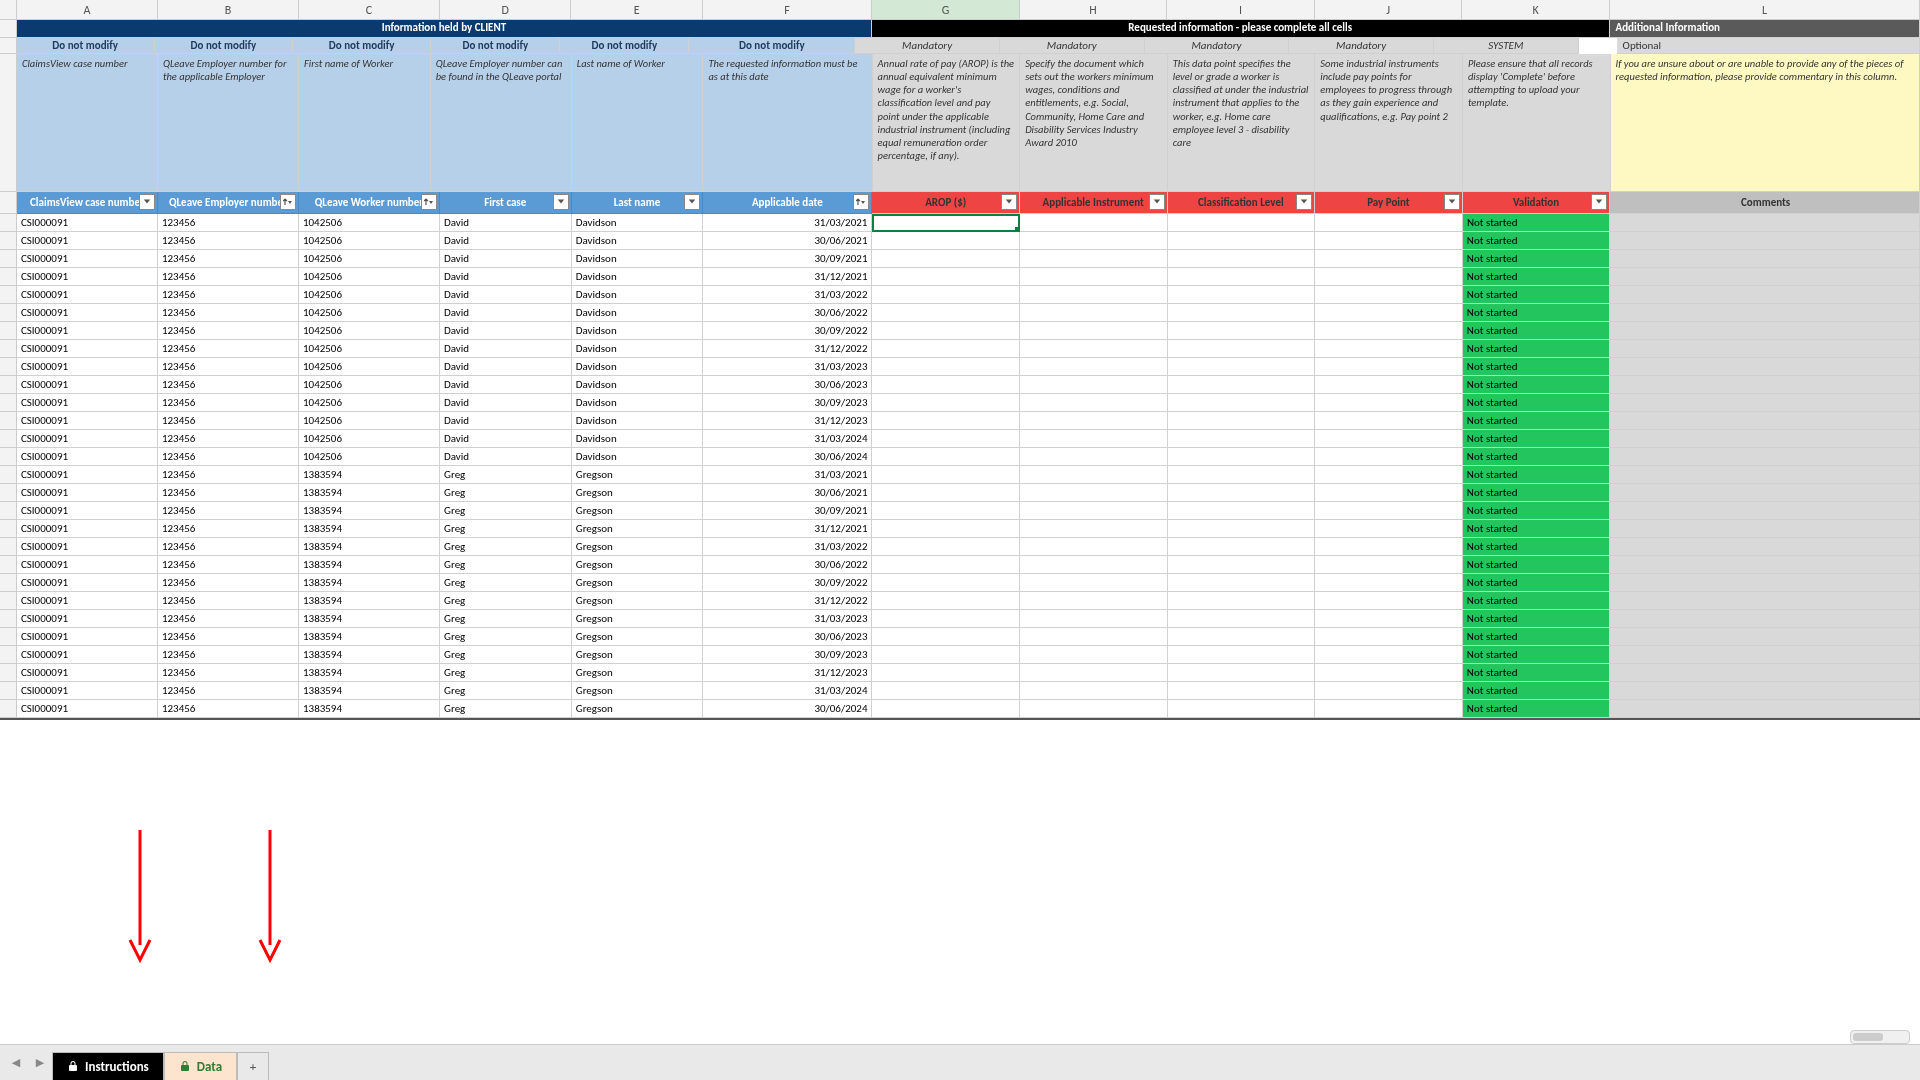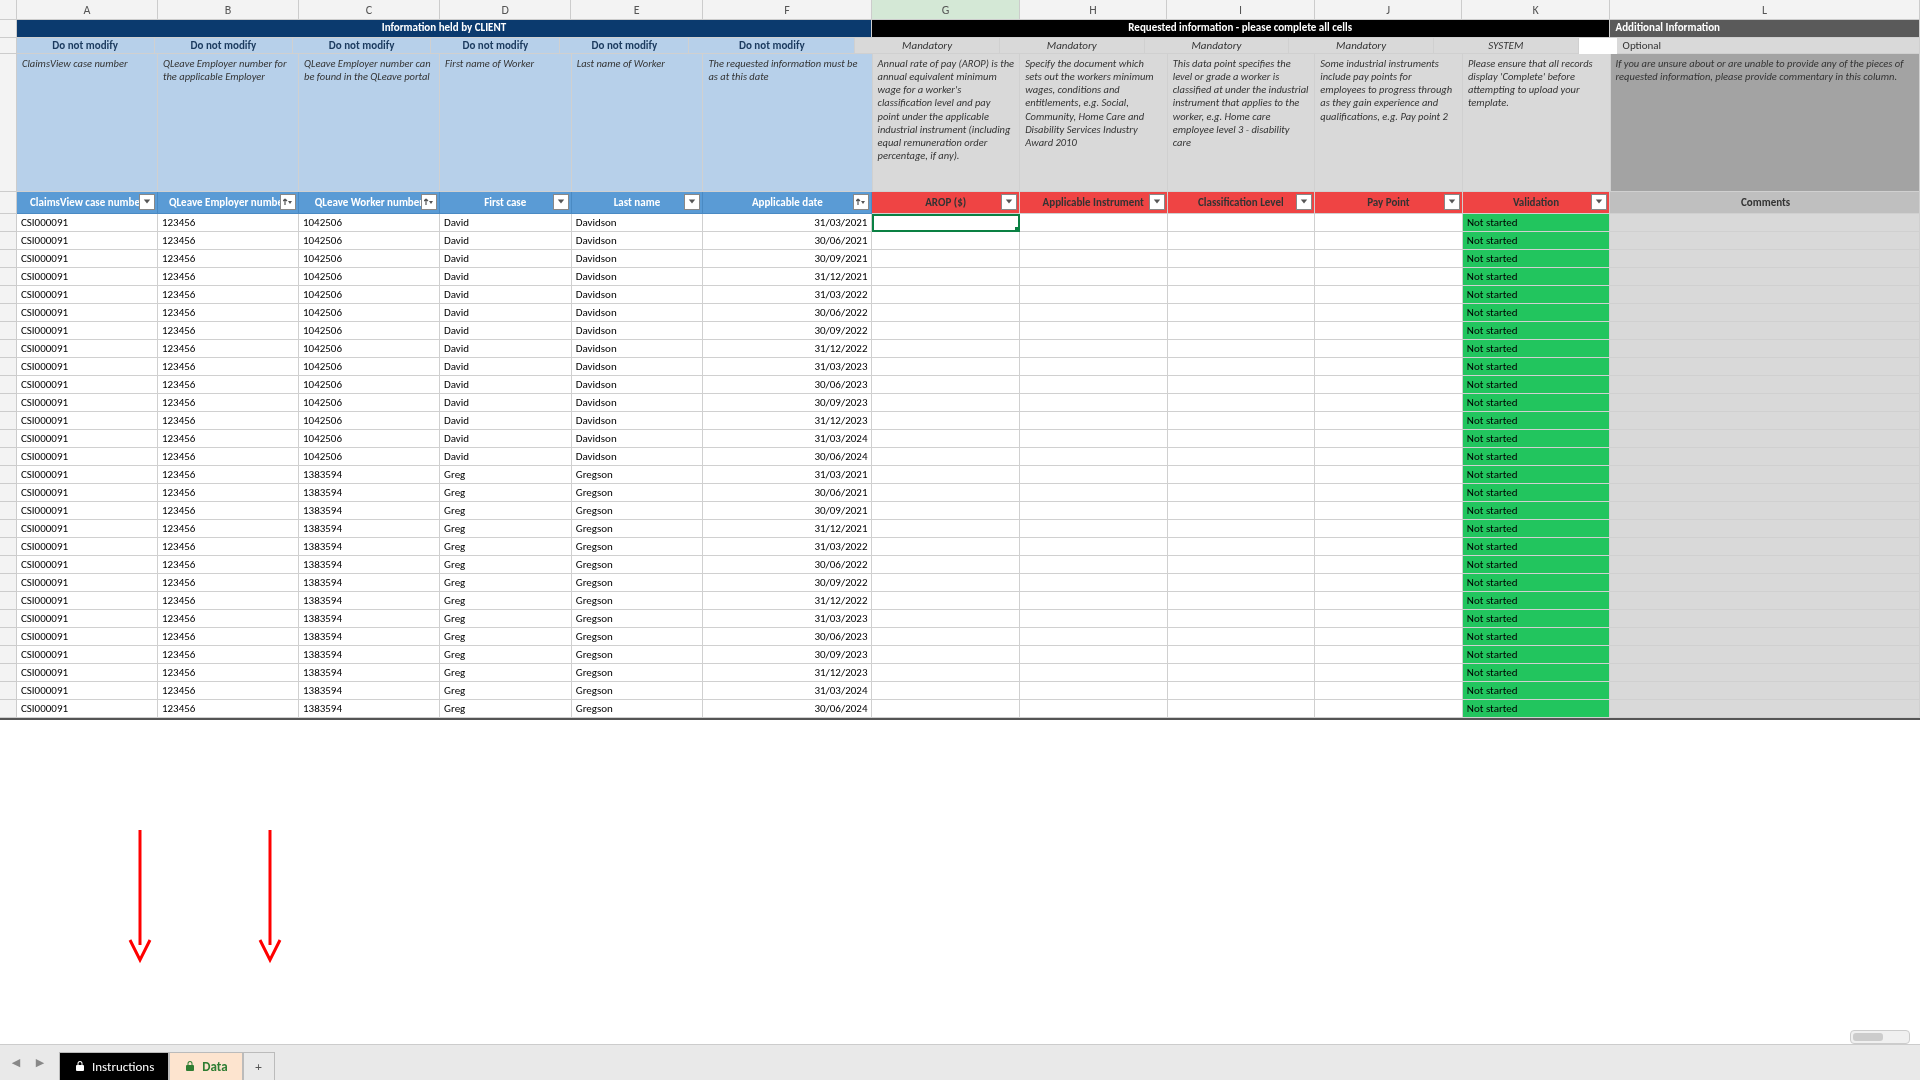--- a/index.html
+++ b/index.html
@@ -25,21 +25,21 @@
   .sect-add { background: #5a5a5a; color: #fff; font-weight: bold; text-align: left; padding-left: 6px; }
 
   .sub-row { height: 16px; }
   .sub1-client { background: #b7d0ea; text-align: center; font-weight: bold; color: #1b3a5e; }
   .sub1-req { background: #d9d9d9; text-align: center; font-style: italic; color: #333; }
   .sub1-add { background: #d9d9d9; text-align: left; padding-left: 6px; color: #333; margin-left: 38px; }
 
   .desc-row .cell { height: 138px; white-space: normal; font-style: italic; font-size: 10.5px; vertical-align: top; padding: 3px 5px; line-height: 1.25; }
   .desc-client { background: #b7d0ea; color: #333; }
   .desc-req { background: #d9d9d9; color: #333; }
-  .desc-add { background: #a3a3a3; color: #333; }
+  .desc-add { background: #fef9c3; color: #333; }
 
   .header-row .cell { height: 22px; line-height: 20px; position: relative; text-align: center; font-weight: bold; font-size: 11px; }
   .hdr-client { background: #5a9bd5; color: #fff; border-color:#4a8ac3;}
   .hdr-req { background: #ef4444; color: #333; }
   .hdr-add { background: #bfbfbf; color: #333; text-align: left; padding-left: 6px; }
   .filter { position: absolute; right: 2px; top: 2px; width: 16px; height: 16px; background: #fff; border: 1px solid #888; display:flex; align-items:center; justify-content:center; }
   .filter svg { width: 8px; height: 8px; }
   .sortup svg { width: 10px; height: 10px; }
 
   .data-row .cell { height: 18px; line-height: 16px; background: #fff; font-size: 11px; }
@@ -49,21 +49,21 @@
 
   .selected-cell { border: 2px solid #0a8043 !important; position: relative; }
   .selected-cell::after { content:""; position:absolute; right:-3px; bottom:-3px; width:6px; height:6px; background:#0a8043; }
   .sel-header { background:#d4e8d6 !important; }
 
   .bottom-border { border-bottom: 2px solid #555; }
 
   .tabs-bar { position: absolute; left:0; right:0; bottom: 0; height: 36px; background: #e9e9e9; border-top: 1px solid #ccc; display:flex; align-items:center; padding-left:4px; gap:0; }
   .nav-btn { width: 20px; height: 20px; background:#e9e9e9; display:flex; align-items:center; justify-content:center; color:#888; border:1px solid transparent; margin:0 2px;}
   .sheet-tab { height: 28px; padding: 0 14px; display:flex; align-items:center; gap:6px; border:1px solid #bbb; border-bottom:none; font-size:13px; margin-top:6px;}
-  .tab-instructions { background:#000; color:#fff; font-weight:normal;margin-left:7px; }
+  .tab-instructions { background:#000; color:#fff; font-weight:bold; }
   .tab-data { background:#fde4cf; color:#2e7d32; font-weight:bold; }
   .tab-add { width:32px; justify-content:center; background:#e9e9e9; color:#555;}
   .lock-icon { width:12px; height:12px; }
 
   .arrow-ann { position:absolute; pointer-events:none; }
   .arrow-svg { overflow:visible; }
 
   .scrollbar-h { position:absolute; bottom:36px; right:10px; width:60px; height:14px; background:#f0f0f0; border:1px solid #ccc; border-radius:4px;}
   .scrollbar-h::before { content:""; position:absolute; left:2px; top:2px; width:30px; height:8px; background:#ccc; border-radius:3px;}
 </style>
@@ -106,22 +106,22 @@
   <div class="cell sub1-req wI">Mandatory</div>
   <div class="cell sub1-req wJ">Mandatory</div>
   <div class="cell sub1-req wK">SYSTEM</div>
   <div class="cell sub1-add wL">Optional</div>
 </div>
 
 <div class="row desc-row">
   <div class="rownum" style="height:138px"></div>
   <div class="cell desc-client wA">ClaimsView case number</div>
   <div class="cell desc-client wB">QLeave Employer number for the applicable Employer</div>
+  <div class="cell desc-client wD">First name of Worker</div>
   <div class="cell desc-client wC">QLeave Employer number can be found in the QLeave portal</div>
-  <div class="cell desc-client wD">First name of Worker</div>
   <div class="cell desc-client wE">Last name of Worker</div>
   <div class="cell desc-client wF">The requested information must be as at this date</div>
   <div class="cell desc-req wG">Annual rate of pay (AROP) is the annual equivalent minimum wage for a worker's classification level and pay point under the applicable industrial instrument (including equal remuneration order percentage, if any).</div>
   <div class="cell desc-req wH">Specify the document which sets out the workers minimum wages, conditions and entitlements, e.g. Social, Community, Home Care and Disability Services Industry Award 2010</div>
   <div class="cell desc-req wI">This data point specifies the level or grade a worker is classified at under the industrial instrument that applies to the worker, e.g. Home care employee level 3 - disability care</div>
   <div class="cell desc-req wJ">Some industrial instruments include pay points for employees to progress through as they gain experience and qualifications, e.g. Pay point 2</div>
   <div class="cell desc-req wK">Please ensure that all records display 'Complete' before attempting to upload your template.</div>
   <div class="cell desc-add wL">If you are unsure about or are unable to provide any of the pieces of requested information, please provide commentary in this column.</div>
 </div>
 

